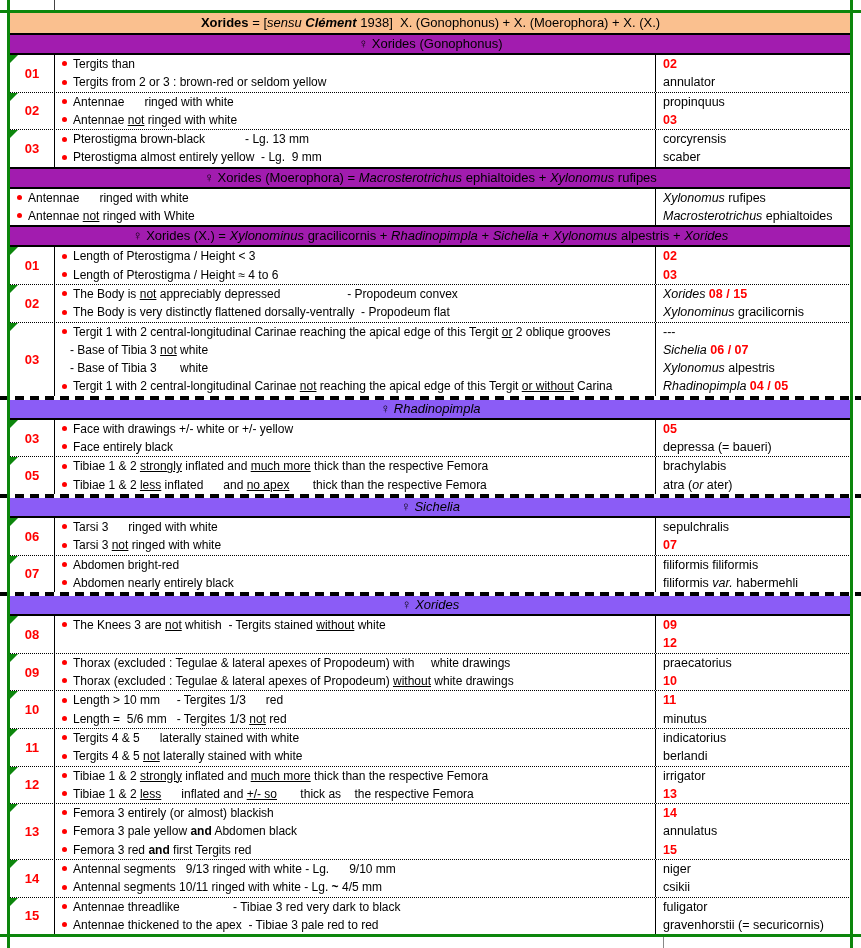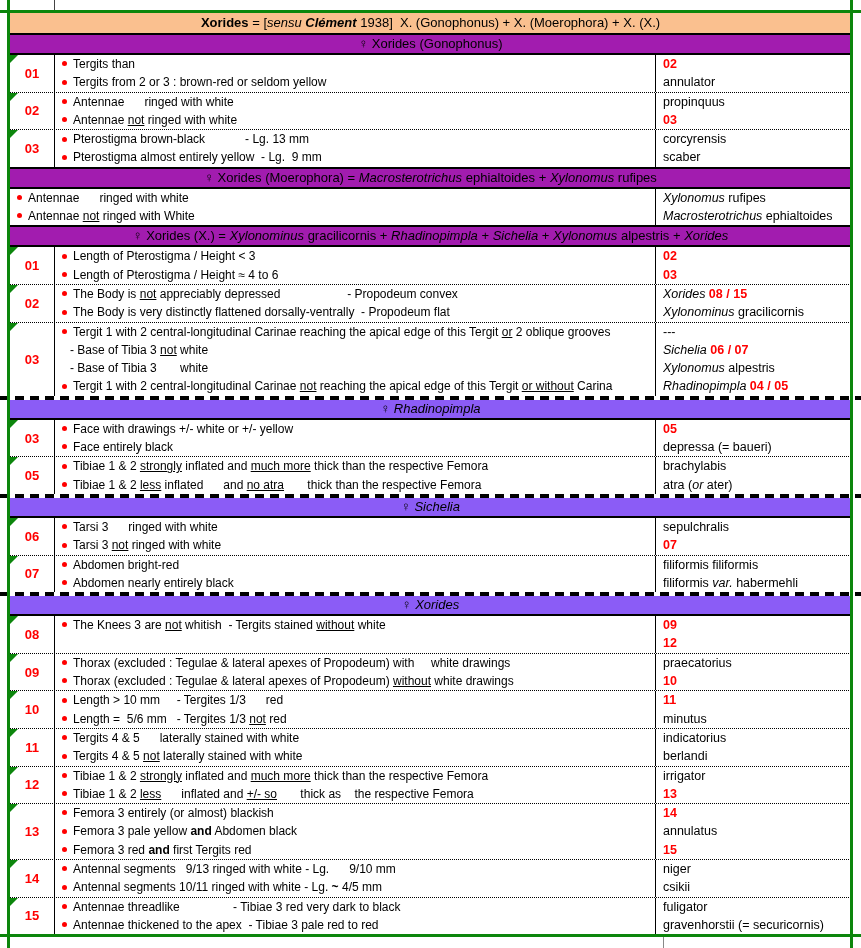--- a/index.html
+++ b/index.html
@@ -165,21 +165,21 @@
           <div class="line"><span>depressa (= baueri)</span></div>
         </div>
       </div>
       <div class="couplet dotted-top">
         <div class="numcell">
           <div class="corner"></div>
           <span>05</span>
         </div>
         <div class="maincell">
           <div class="line"><span class="bullet"></span><span>Tibiae 1 &amp; 2 </span><span class="u">strongly</span><span> inflated and </span><span class="u">much more</span><span> thick than the respective Femora</span></div>
-          <div class="line"><span class="bullet"></span><span>Tibiae 1 &amp; 2 </span><span class="u">less</span><span> inflated      and </span><span class="u">no atra</span><span>       thick than the respective Femora</span></div>
+          <div class="line"><span class="bullet"></span><span>Tibiae 1 &amp; 2 </span><span class="u">less</span><span> inflated      and </span><span class="u">no apex</span><span>       thick than the respective Femora</span></div>
         </div>
         <div class="rescell">
           <div class="line"><span>brachylabis</span></div>
           <div class="line"><span>atra (</span><span style="font-style: italic;">or</span><span> ater)</span></div>
         </div>
       </div>
       <div class="dash-sep"></div>
       <div class="band pink"><span>♀ </span><span style="font-style: italic;">Sichelia</span></div>
       <div class="couplet">
         <div class="numcell">

